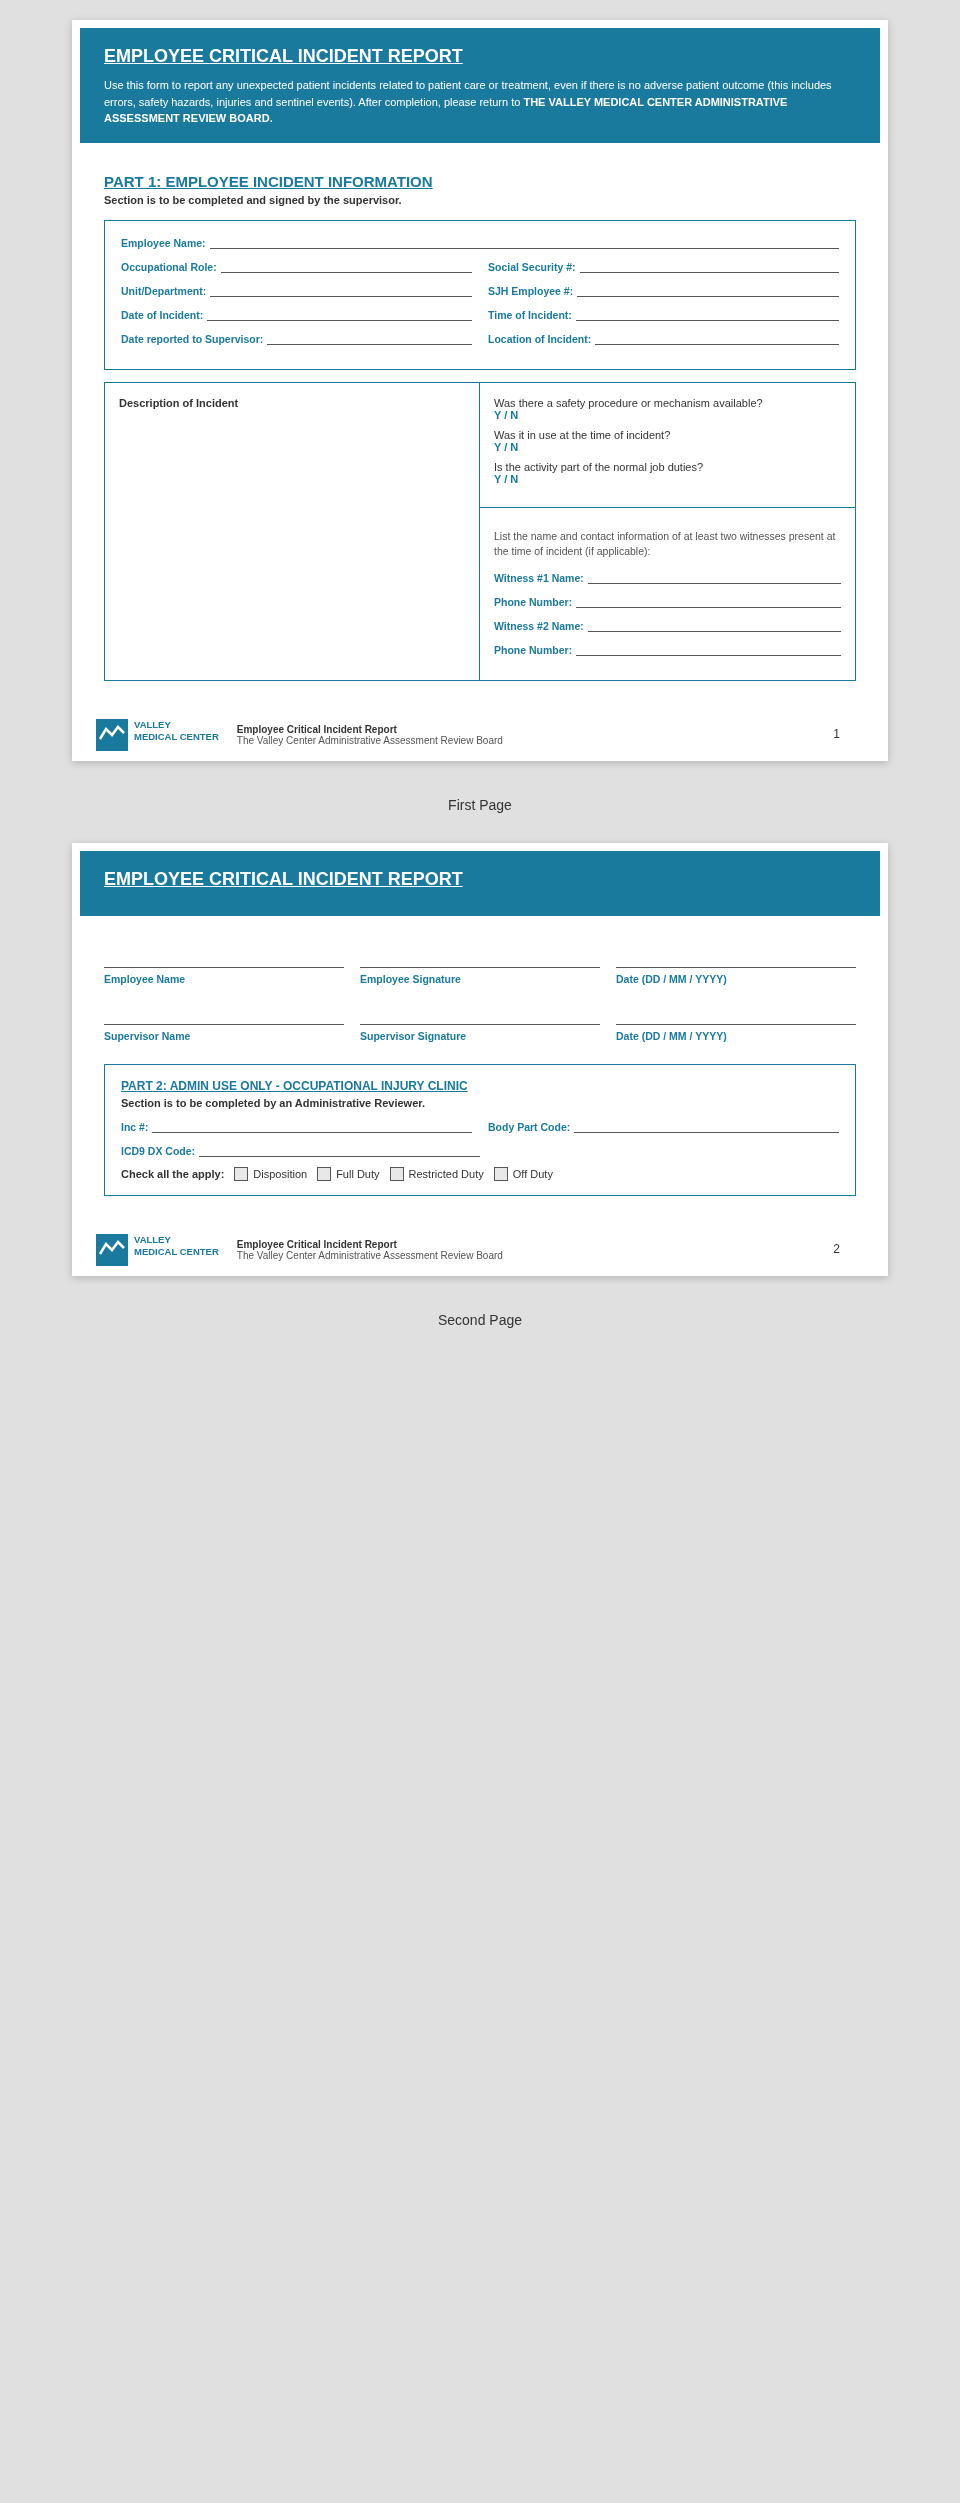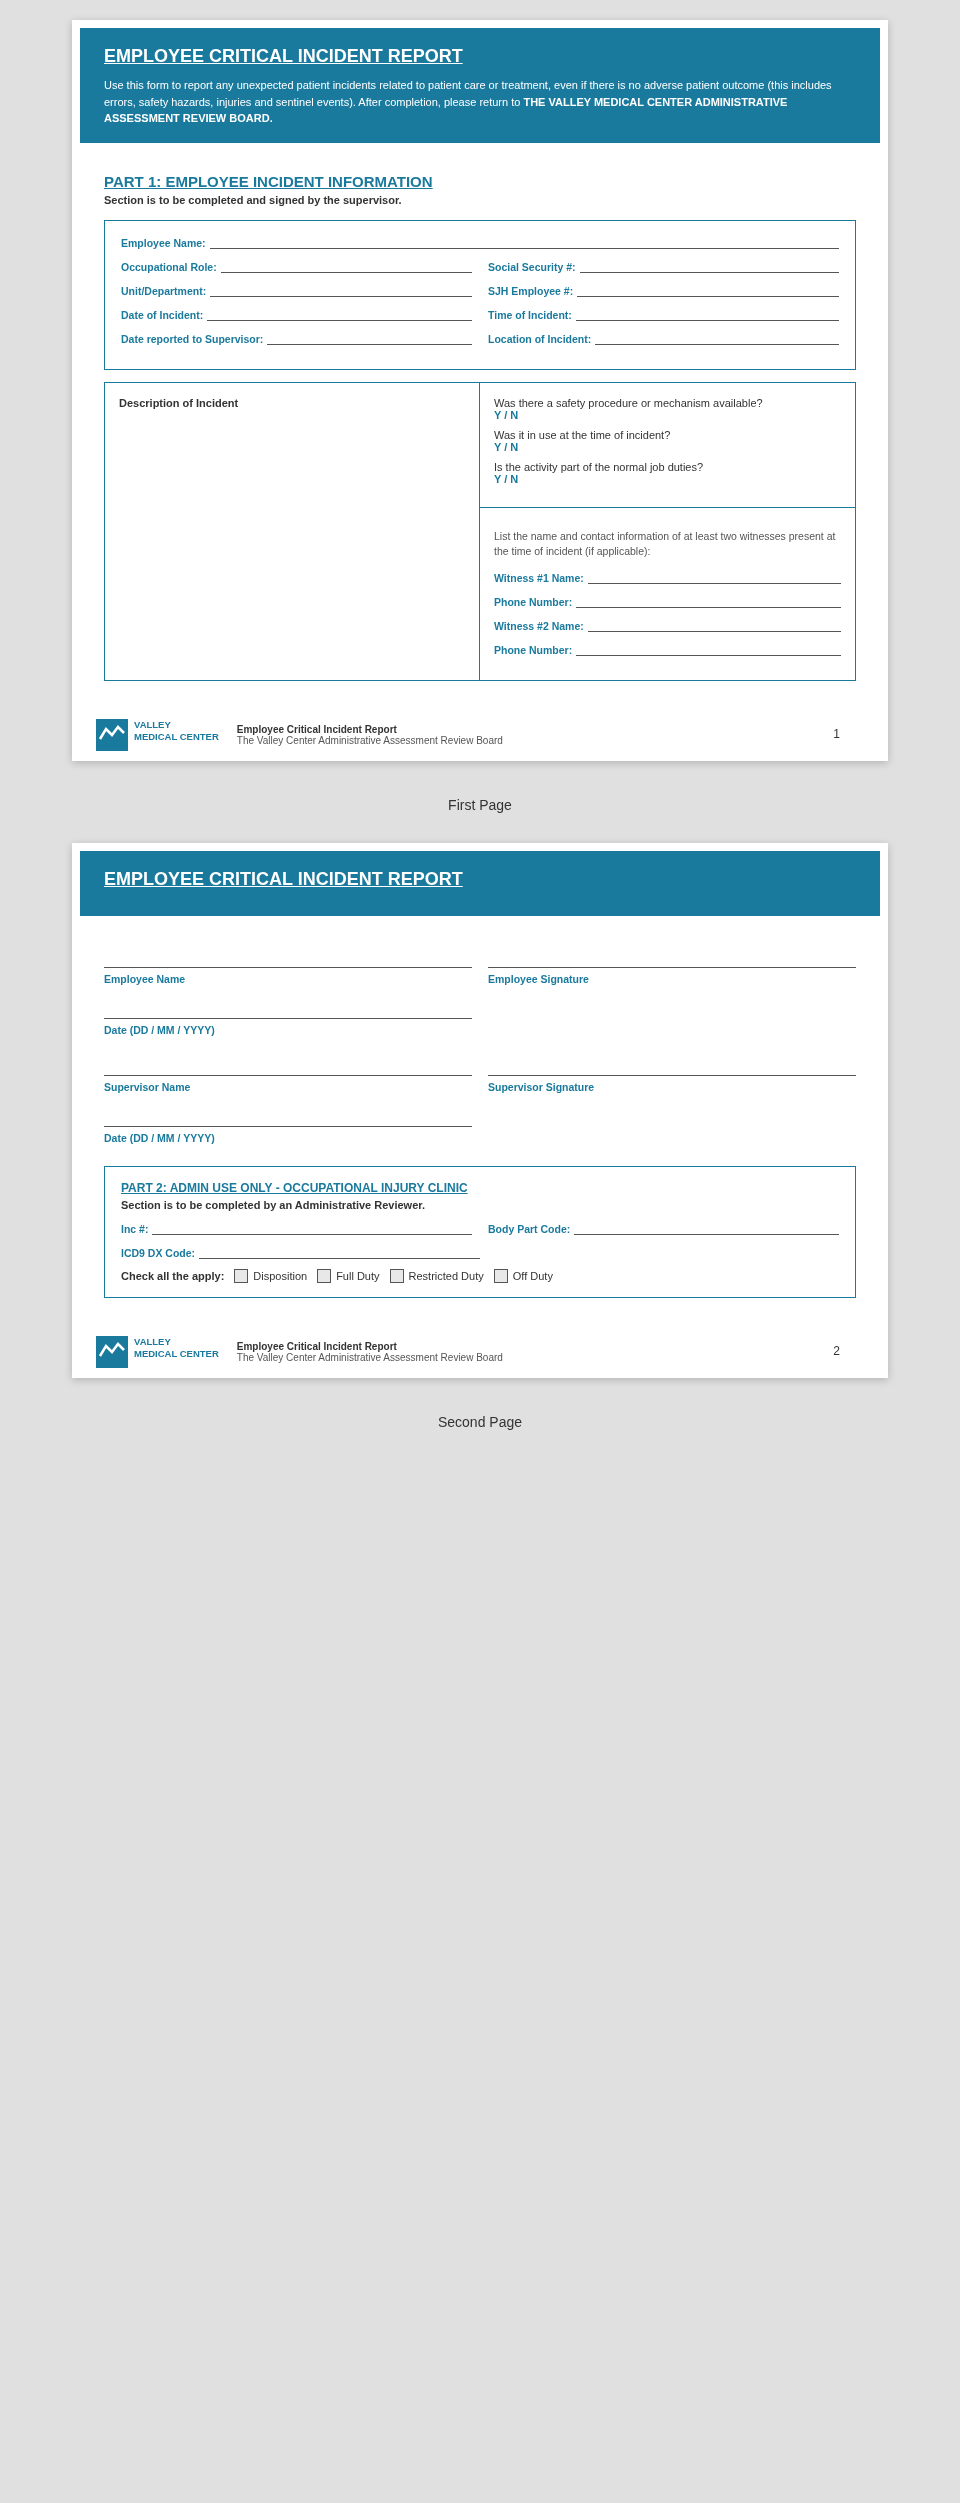--- a/index.html
+++ b/index.html
@@ -217,21 +217,21 @@
       text-align: center;
       margin-top: 6px;
     }
 
     
     .sig-section {
       margin-bottom: 18px;
     }
     .sig-row {
       display: grid;
-      grid-template-columns: 1fr 1fr;
+      grid-template-columns: 1fr 1fr 1fr;
       gap: 16px;
       margin-bottom: 18px;
       padding: 0 0 4px 0;
     }
     .sig-field {
       display: flex;
       flex-direction: column;
       gap: 2px;
     }
     .sig-line {

